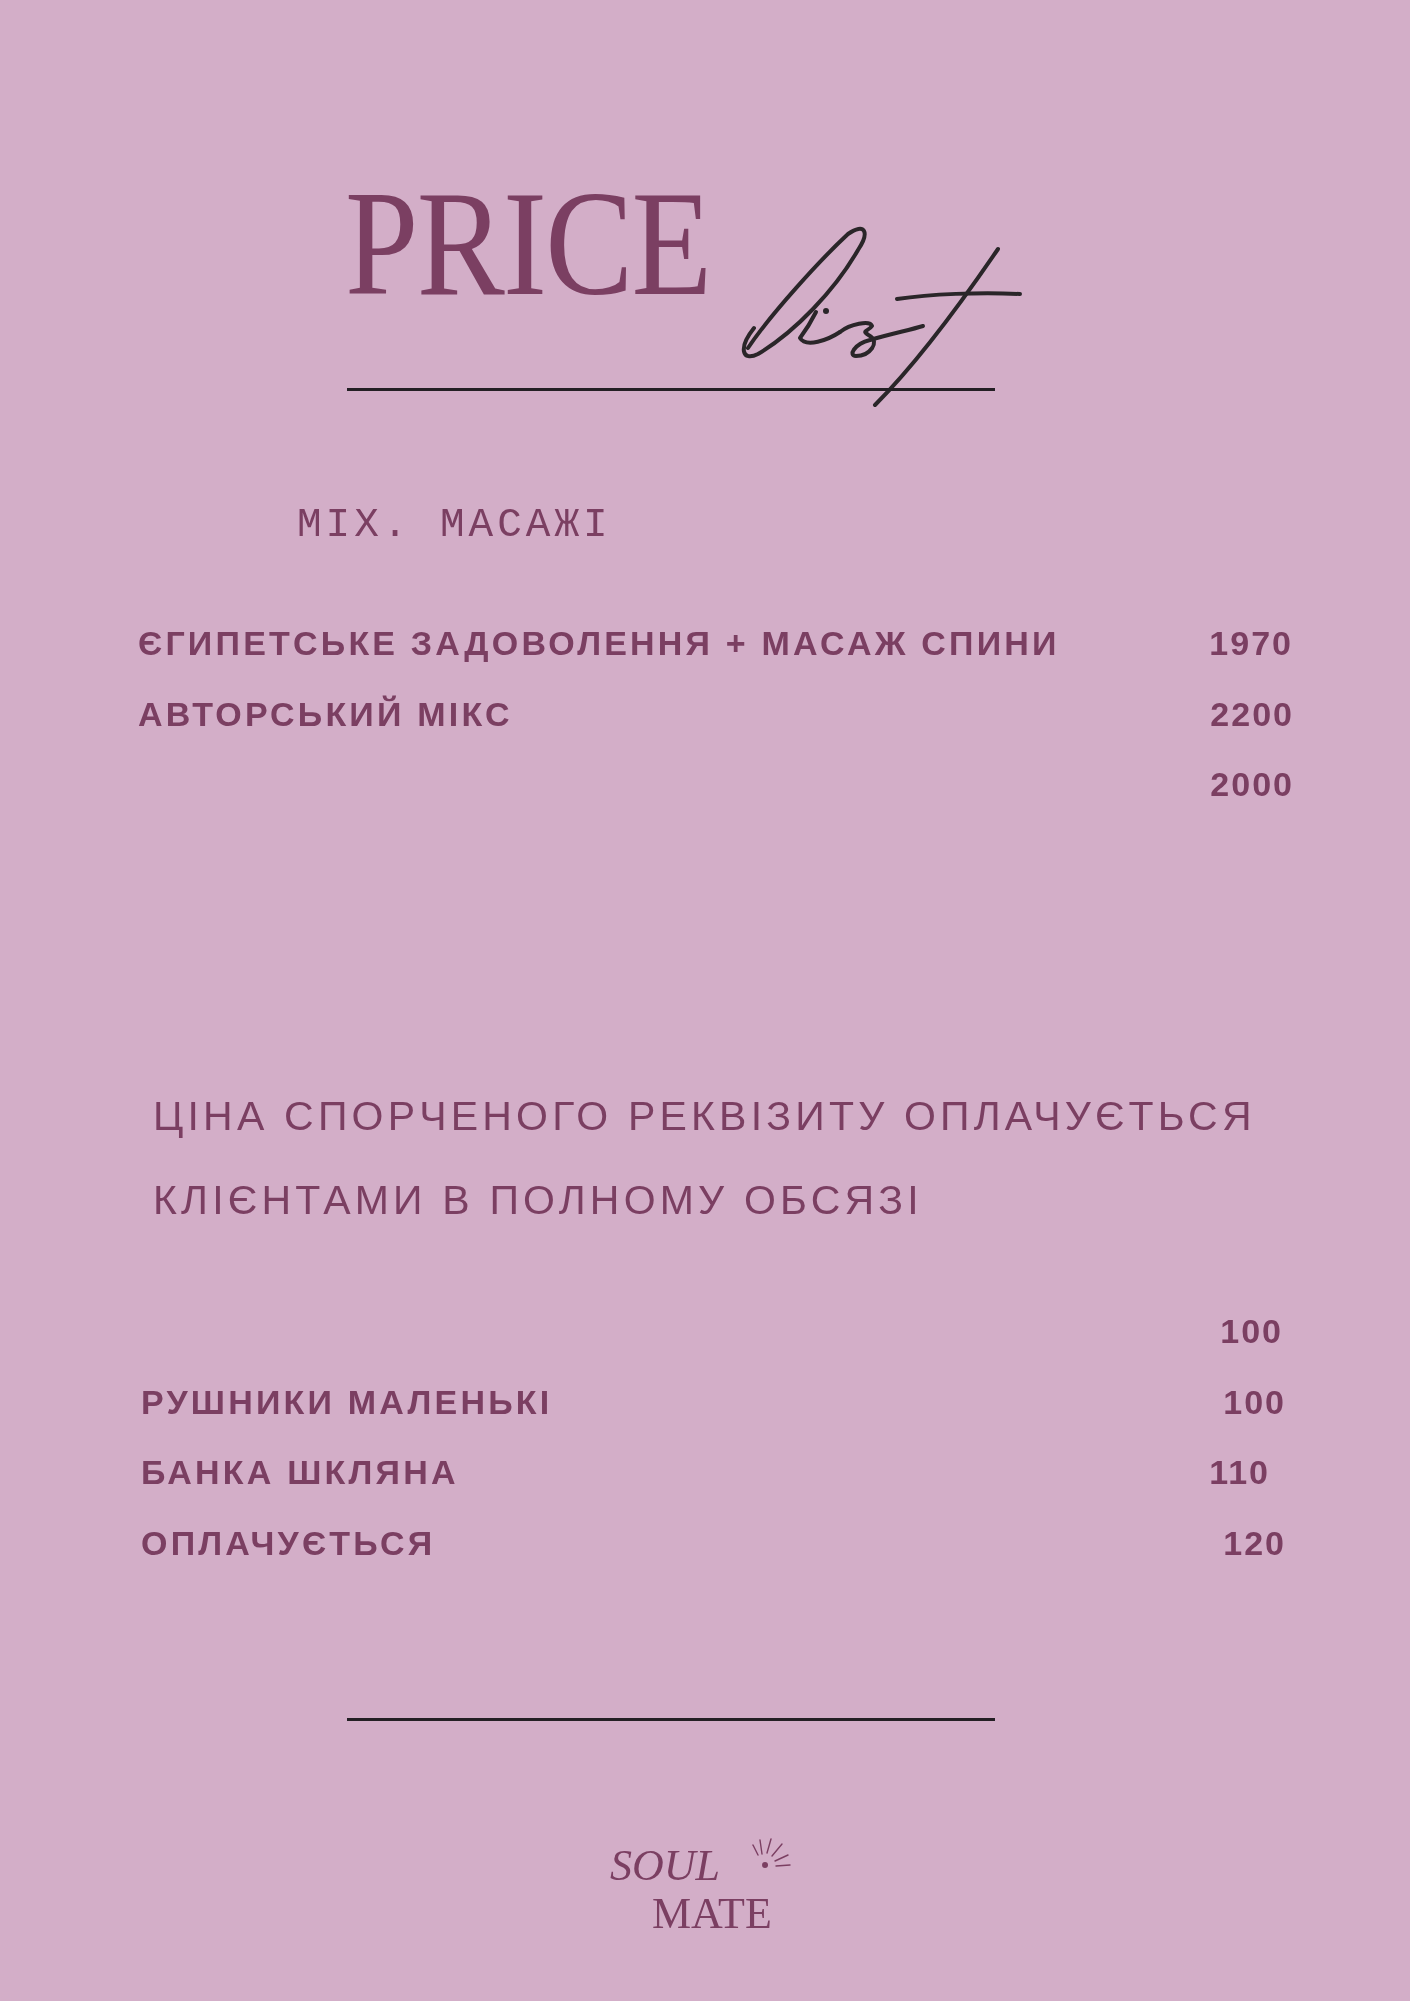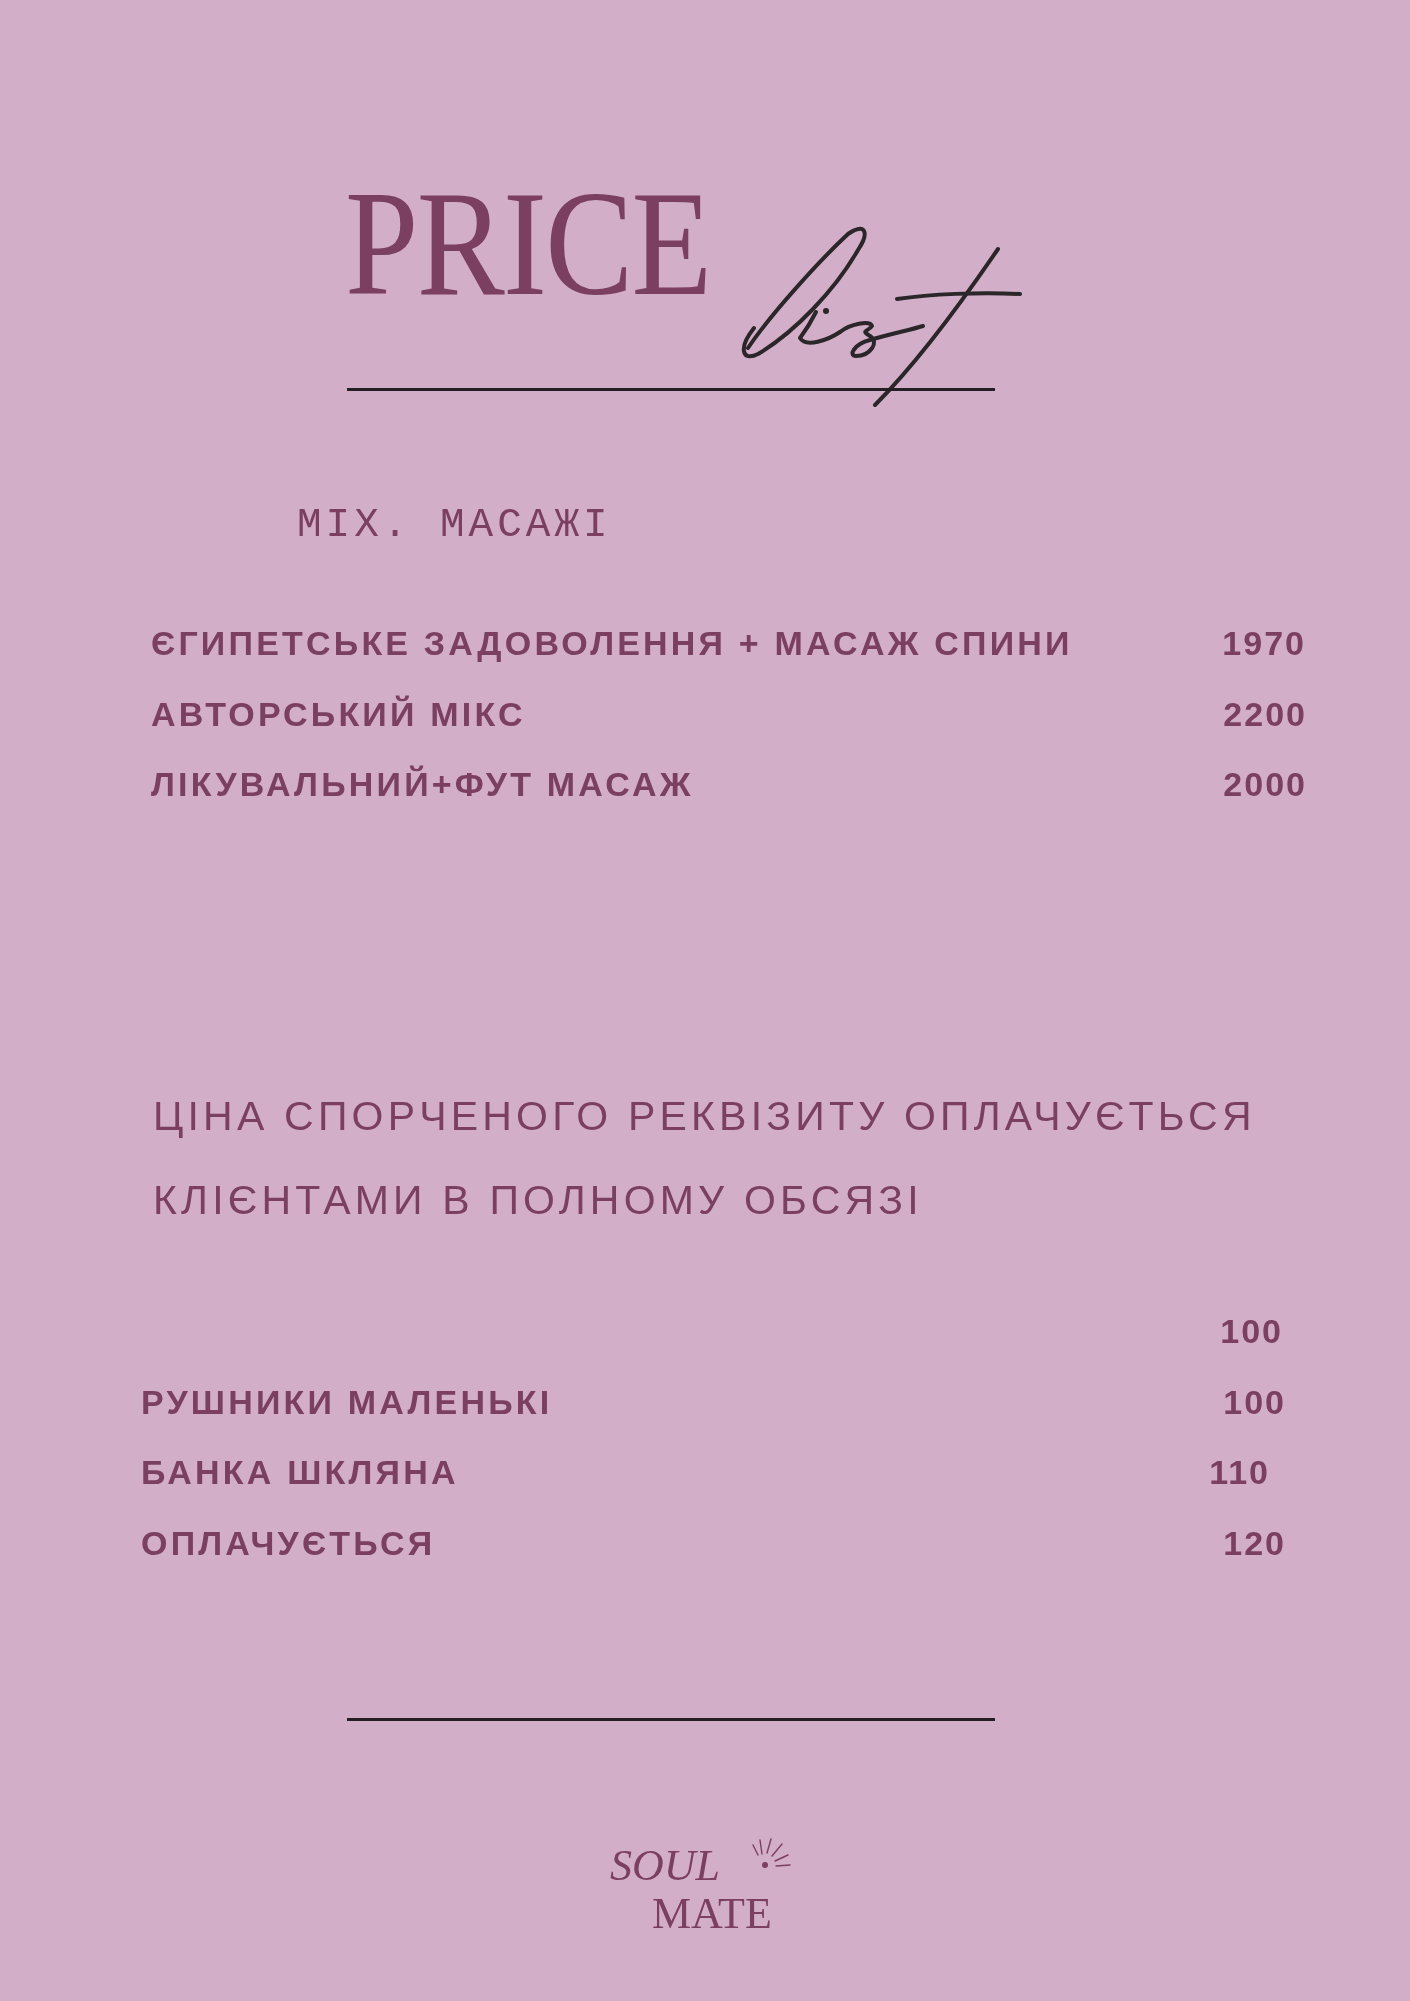--- a/index.html
+++ b/index.html
@@ -51,21 +51,21 @@
       font-size: 41px;
       line-height: 50px;
       letter-spacing: 4px;
       font-weight: normal;
       margin: 0;
       color: #7b3f62;
       font-family: Liberation Mono, monospace;
     }
 
     .price-list {
-      left: 151px;
+      left: 138px;
       width: 1155px;
       margin: 0;
       padding: 0;
       list-style: none;
     }
     .price-list.services { top: 618px; width: 1152px; }
     .price-list.props { left: 141px; top: 1306px; width: 1145px; }
 
     .price-row {
       position: relative;
@@ -130,21 +130,20 @@
 <ul class="abs price-list services">
   <li class="price-row">
     <span class="price-name">ЄГИПЕТСЬКЕ ЗАДОВОЛЕННЯ + МАСАЖ СПИНИ</span>
     <span class="price-value" style="right:-3px">1970</span>
   </li>
   <li class="price-row">
     <span class="price-name">АВТОРСЬКИЙ МІКС</span>
     <span class="price-value" style="right:-4px">2200</span>
   </li>
   <li class="price-row">
-    <span class="price-name">ЛІКУВАЛЬНИЙ+ФУТ МАСАЖ</span>
     <span class="price-value" style="right:-4px">2000</span>
   </li>
 </ul>
 
 <p class="abs notice">
   <span>ЦІНА СПОРЧЕНОГО РЕКВІЗИТУ ОПЛАЧУЄТЬСЯ</span>
   <span>КЛІЄНТАМИ В ПОЛНОМУ ОБСЯЗІ</span>
 </p>
 
 <ul class="abs price-list props">

